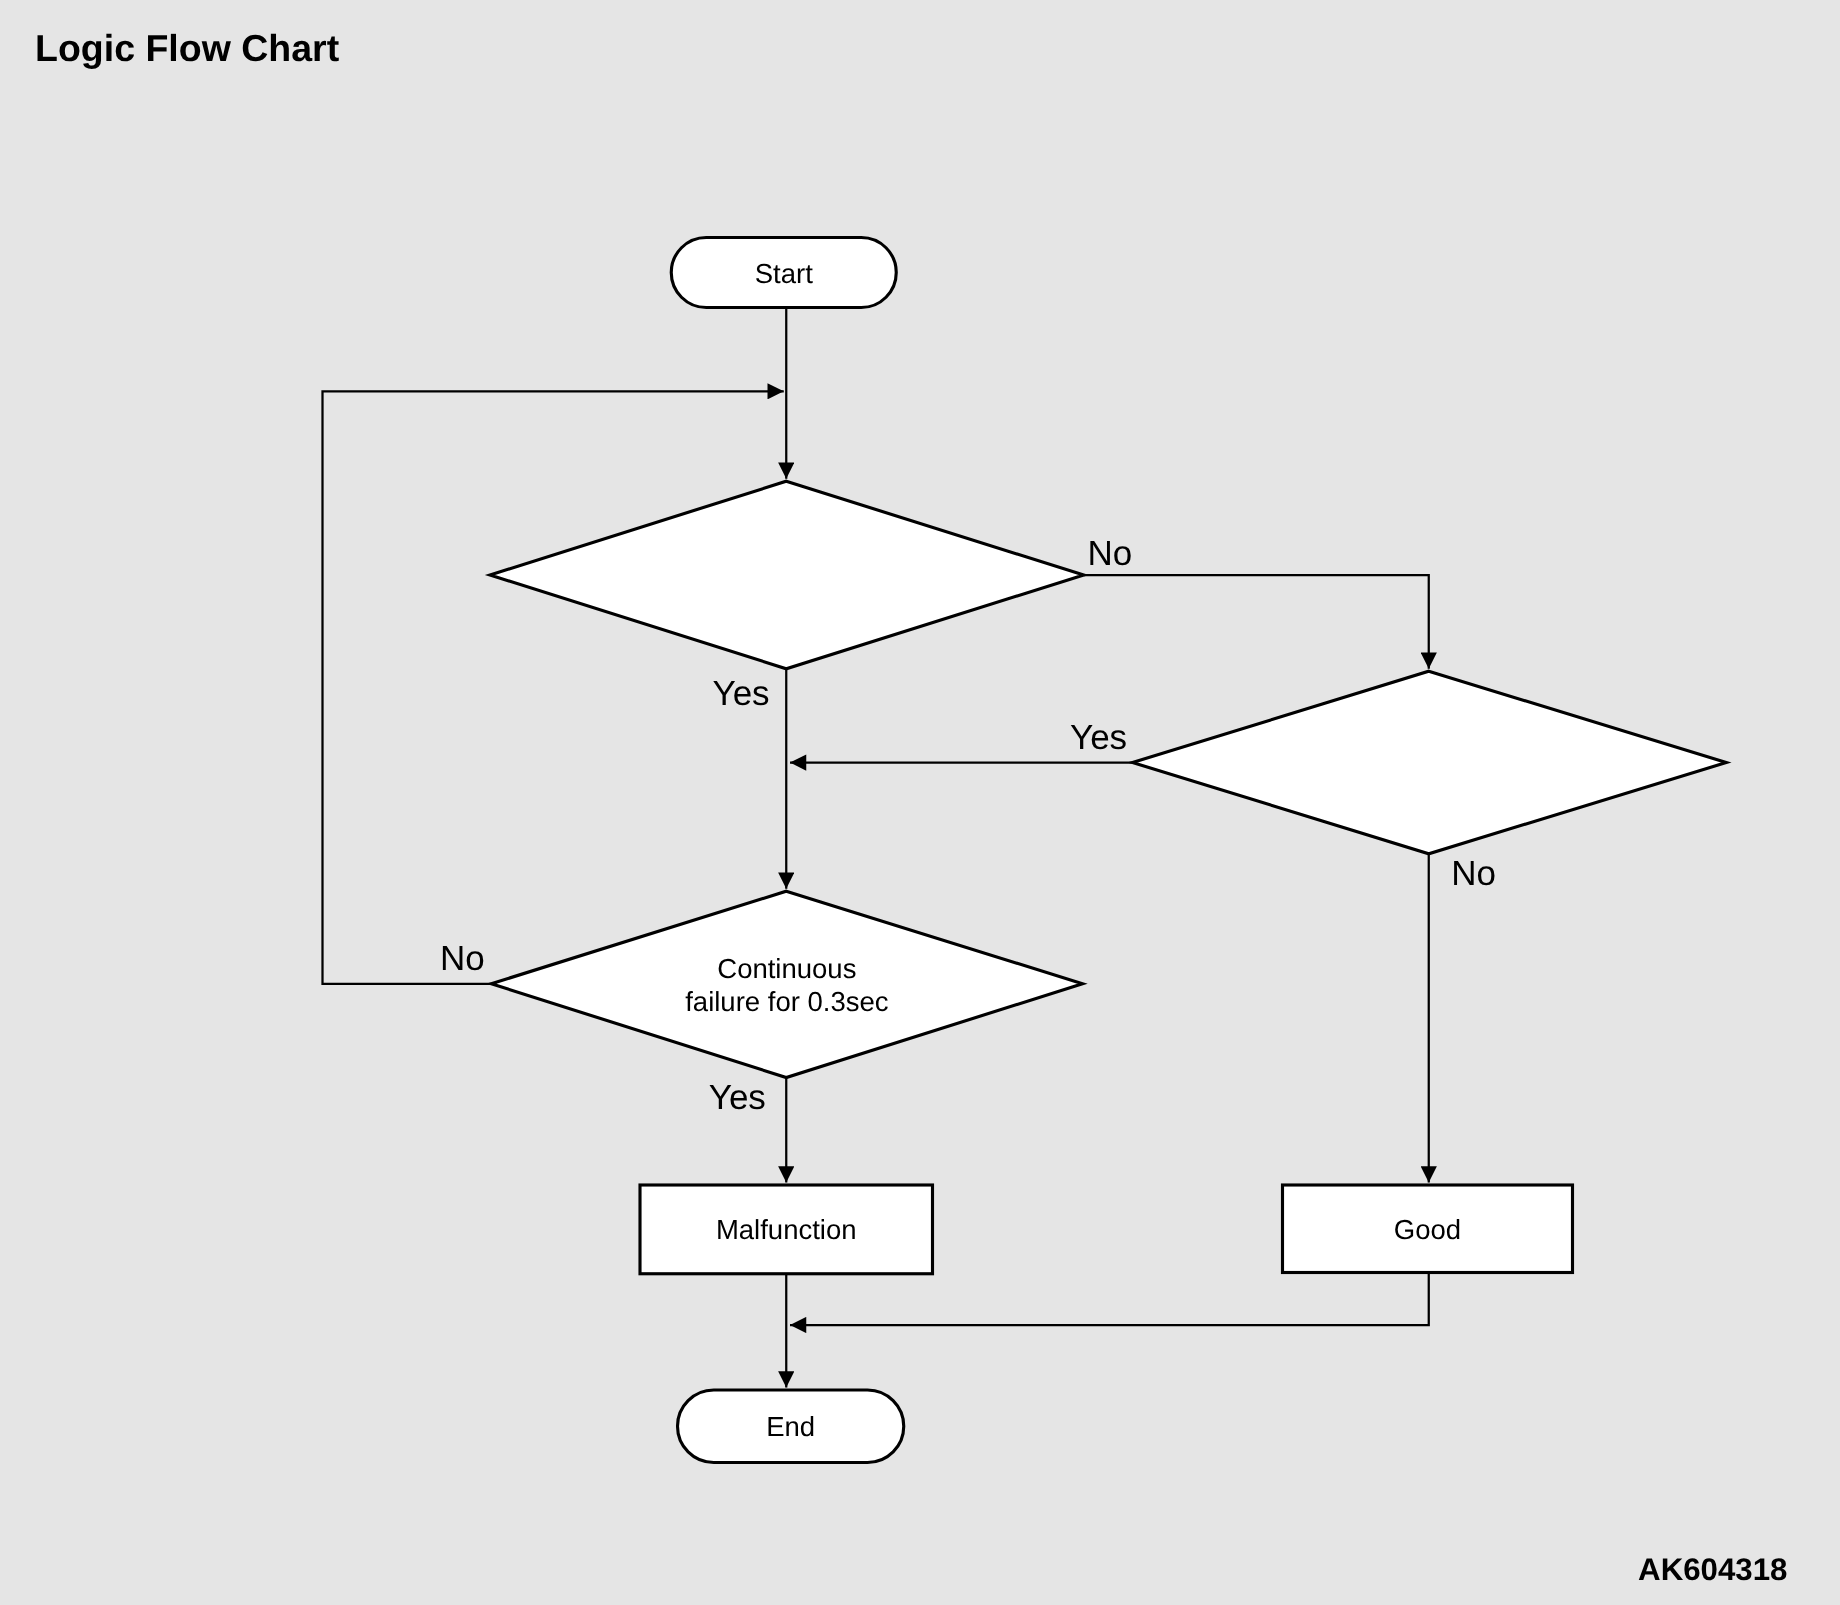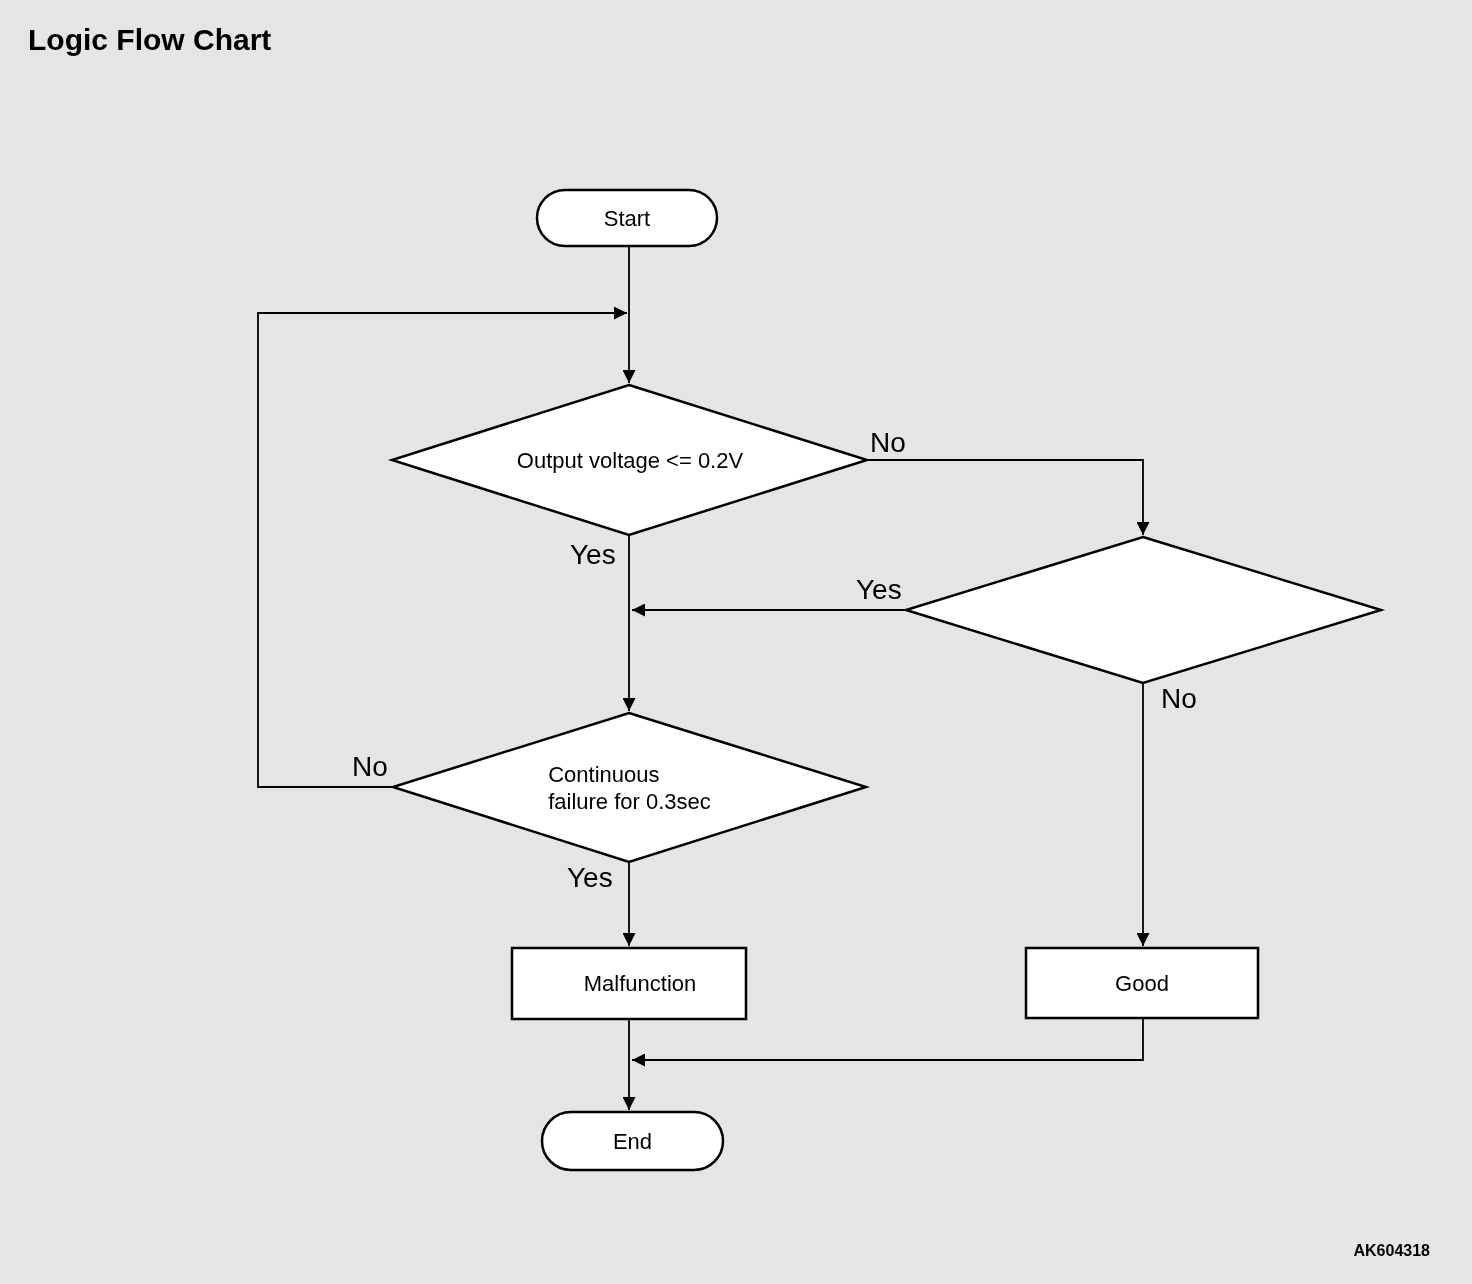--- a/index.html
+++ b/index.html
@@ -37,35 +37,35 @@
   .shape {
     fill: #ffffff;
     stroke: #000000;
     stroke-width: 2.5px;
   }
   .node-label {
     position: absolute;
     display: flex;
     align-items: center;
     justify-content: center;
-    text-align: left;
+    text-align: center;
     font-size: 22px;
     line-height: 27px;
     white-space: pre-line;
   }
   .edge-label {
     position: absolute;
     font-size: 28px;
     line-height: 24px;
   }
   .figure-code {
     position: absolute;
     right: 42px;
     top: 1242px;
-    font-size: 16px;
+    font-size: 25px;
     font-weight: bold;
   }
 </style>
 </head>
 <body>
 
 <div class="canvas">
 
   <div class="page-title">Logic Flow Chart</div>
 
@@ -89,24 +89,23 @@
     <rect class="shape" x="537" y="190" width="180" height="56" rx="28" ry="28"></rect>
     <polygon class="shape" points="629,385 867,460 629,535 392,460"></polygon>
     <polygon class="shape" points="1143,537 1381,610 1143,683 906,610"></polygon>
     <polygon class="shape" points="629,713 866,787 629,862 393,787"></polygon>
     <rect class="shape" x="512" y="948" width="234" height="71"></rect>
     <rect class="shape" x="1026" y="948" width="232" height="70"></rect>
     <rect class="shape" x="542" y="1112" width="181" height="58" rx="29" ry="29"></rect>
   </svg>
 
   <div class="node-label" style="left:537px; top:190px; width:180px; height:56px;">Start</div>
-  <div class="node-label" style="left:393px; top:385px; width:474px; height:150px;">Output voltage &lt;= 0.2V</div>
   <div class="node-label" style="left:393px; top:713px; width:473px; height:149px;">Continuous
 failure for 0.3sec</div>
-  <div class="node-label" style="left:512px; top:948px; width:234px; height:71px;padding-left:11px;">Malfunction</div>
+  <div class="node-label" style="left:512px; top:948px; width:234px; height:71px;">Malfunction</div>
   <div class="node-label" style="left:1026px; top:948px; width:232px; height:70px;border-radius:16px;">Good</div>
   <div class="node-label" style="left:542px; top:1112px; width:181px; height:58px;">End</div>
 
   <div class="edge-label" style="left:870px; top:431px;">No</div>
   <div class="edge-label" style="left:570px; top:543px;">Yes</div>
   <div class="edge-label" style="left:856px; top:578px;">Yes</div>
   <div class="edge-label" style="left:1161px; top:687px;">No</div>
   <div class="edge-label" style="left:352px; top:755px;">No</div>
   <div class="edge-label" style="left:567px; top:866px;">Yes</div>
 

